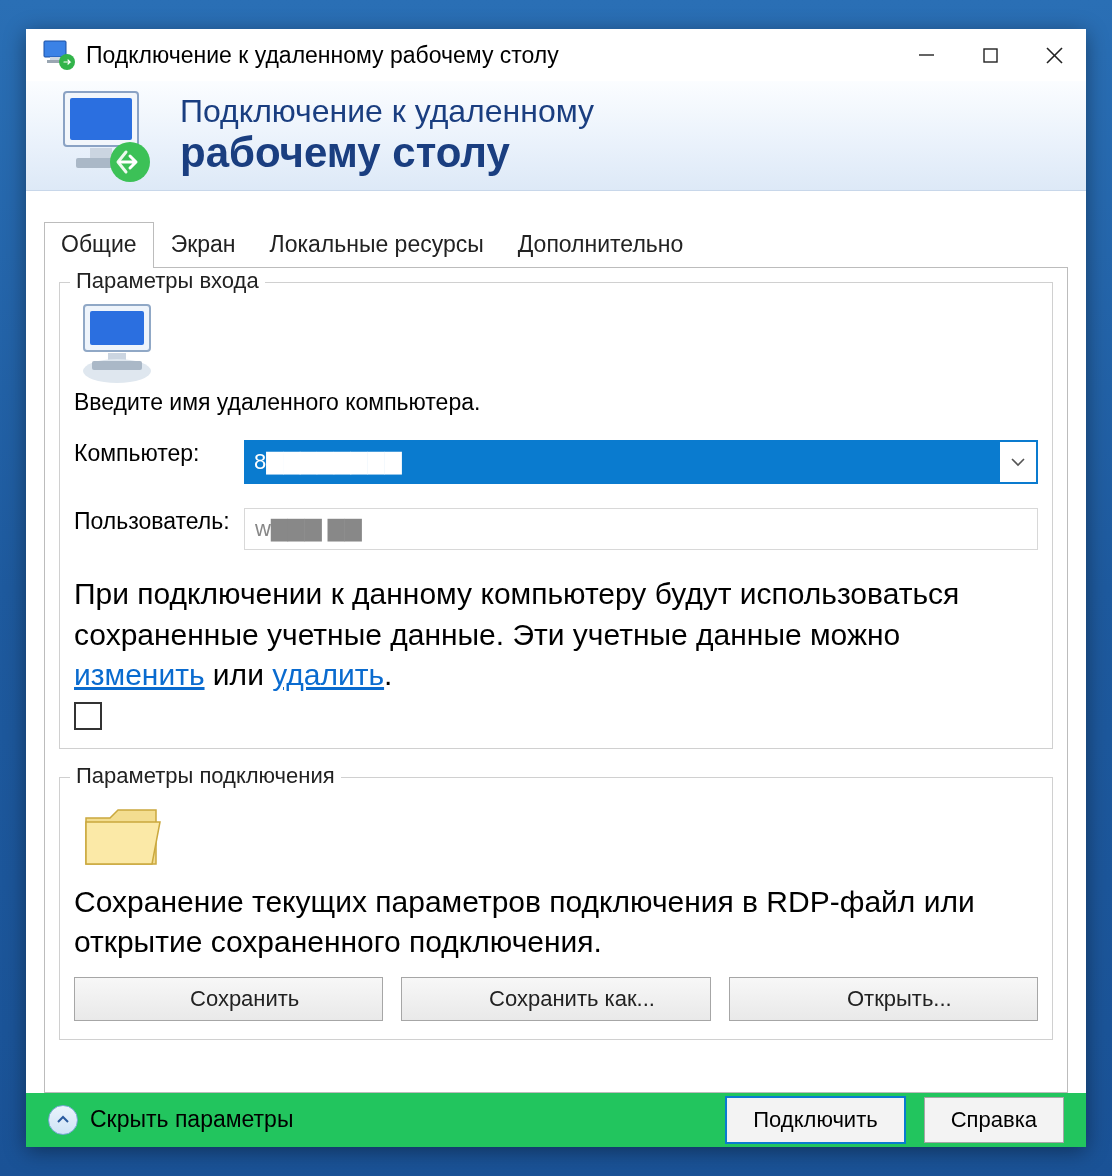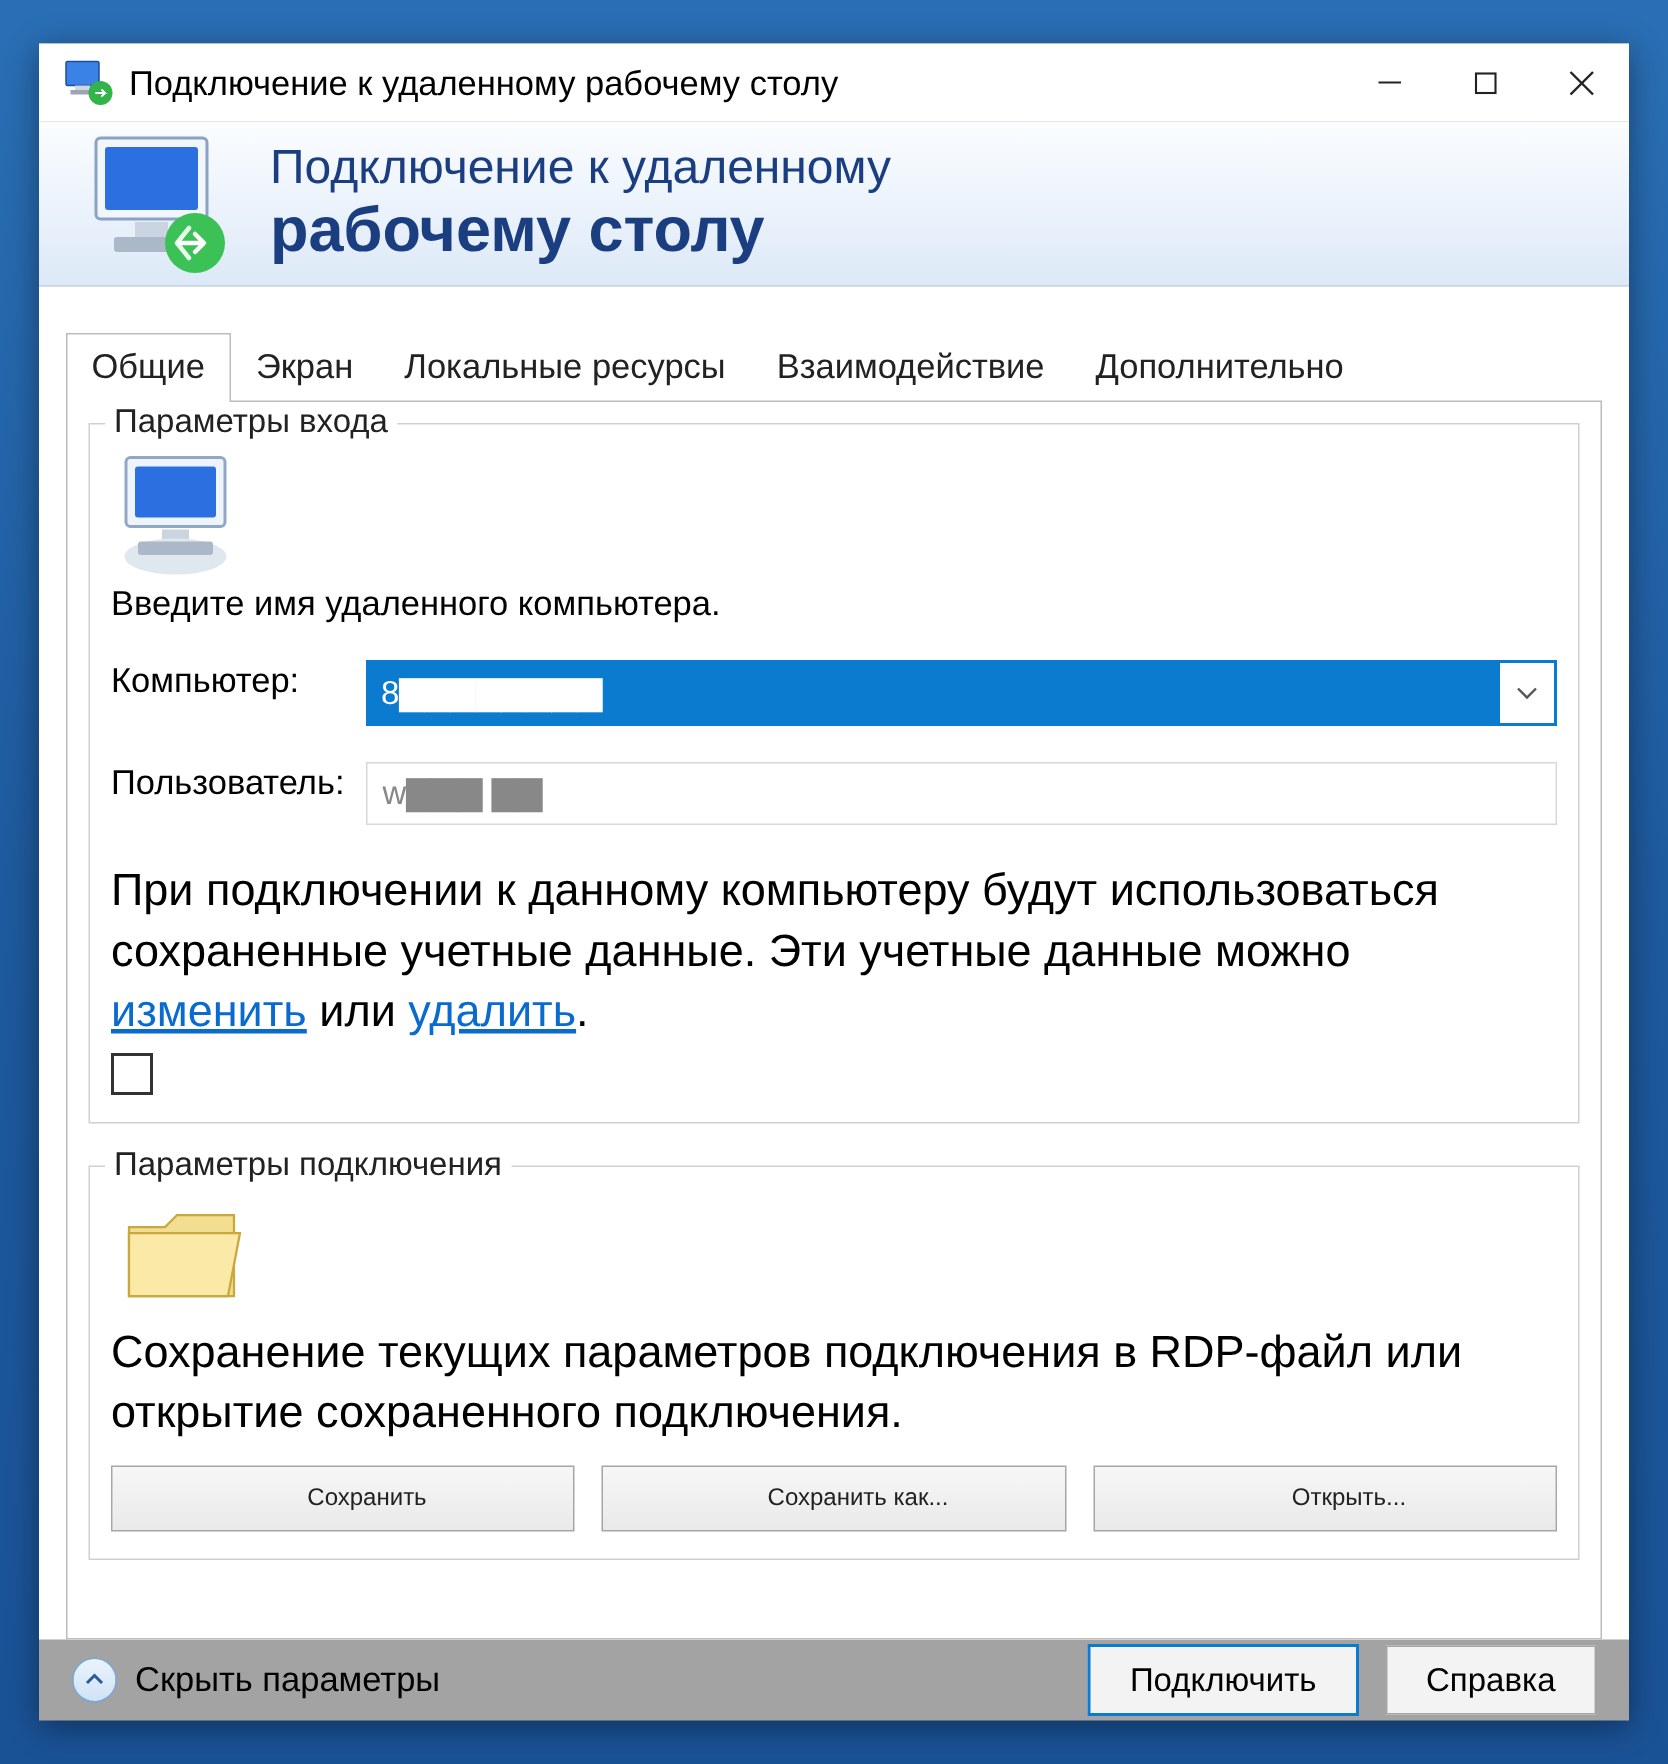--- a/index.html
+++ b/index.html
@@ -6,21 +6,21 @@
 body{
   background:linear-gradient(to bottom,#2a6fb5,#1e5a9e 50%,#1a5296);
   font-family:"Segoe UI",Tahoma,Geneva,sans-serif;
   font-size:22px;
   color:#000;
   display:flex;align-items:center;justify-content:center;
   height:1176px;width:1112px;box-sizing:border-box;
 }
 .window{
   width:1060px;height:1118px;
-  background:#a3a3a3;
+  background:#22c55e;
   box-shadow:0 4px 20px rgba(0,0,0,.4);
   display:flex;flex-direction:column;
 }
 .titlebar{
   height:52px;display:flex;align-items:center;
   padding:0 0 0 16px;
   background:#fff;
 }
 .titlebar .ticon{width:34px;height:34px;margin-right:10px;flex:0 0 auto;}
 .titlebar .title{font-size:23px;color:#000;flex:1 1 auto;}
@@ -115,21 +115,21 @@
   width:24px;height:24px;border:2px solid #333;background:#fff;
   margin-right:10px;flex:0 0 auto;
 }
 .cblabel{font-size:23px;}
 
 .btnrow{display:flex;gap:18px;margin-top:14px;}
 .btn{
   flex:1 1 0;height:42px;
   border:1px solid #a6a6a6;
   background:linear-gradient(#f7f7f7,#e9e9e9);
-  font-size:16px;color:#222;
+  font-size:22px;color:#222;
   display:flex;align-items:center;justify-content:center;padding-left:32px;
 }
 
 .footer{
   height:80px;display:flex;align-items:center;
   padding:0 22px;
 }
 .collapse{display:flex;align-items:center;cursor:default;}
 .circ{
   width:28px;height:28px;border-radius:50%;
@@ -204,21 +204,20 @@
       <div class="line2">рабочему столу</div>
     </div>
   </div>
 
   <div class="body">
 
     <div class="tabs">
       <div class="tab active">Общие</div>
       <div class="tab">Экран</div>
       <div class="tab">Локальные ресурсы</div>
-      <div class="tab">Взаимодействие</div>
       <div class="tab">Дополнительно</div>
     </div>
 
     <div class="tabpanel">
 
       <div class="group">
         <div class="legend">Параметры входа</div>
         <div class="row">
           <span class="sicon monitoricon">
             <svg viewBox="0 0 96 90">

